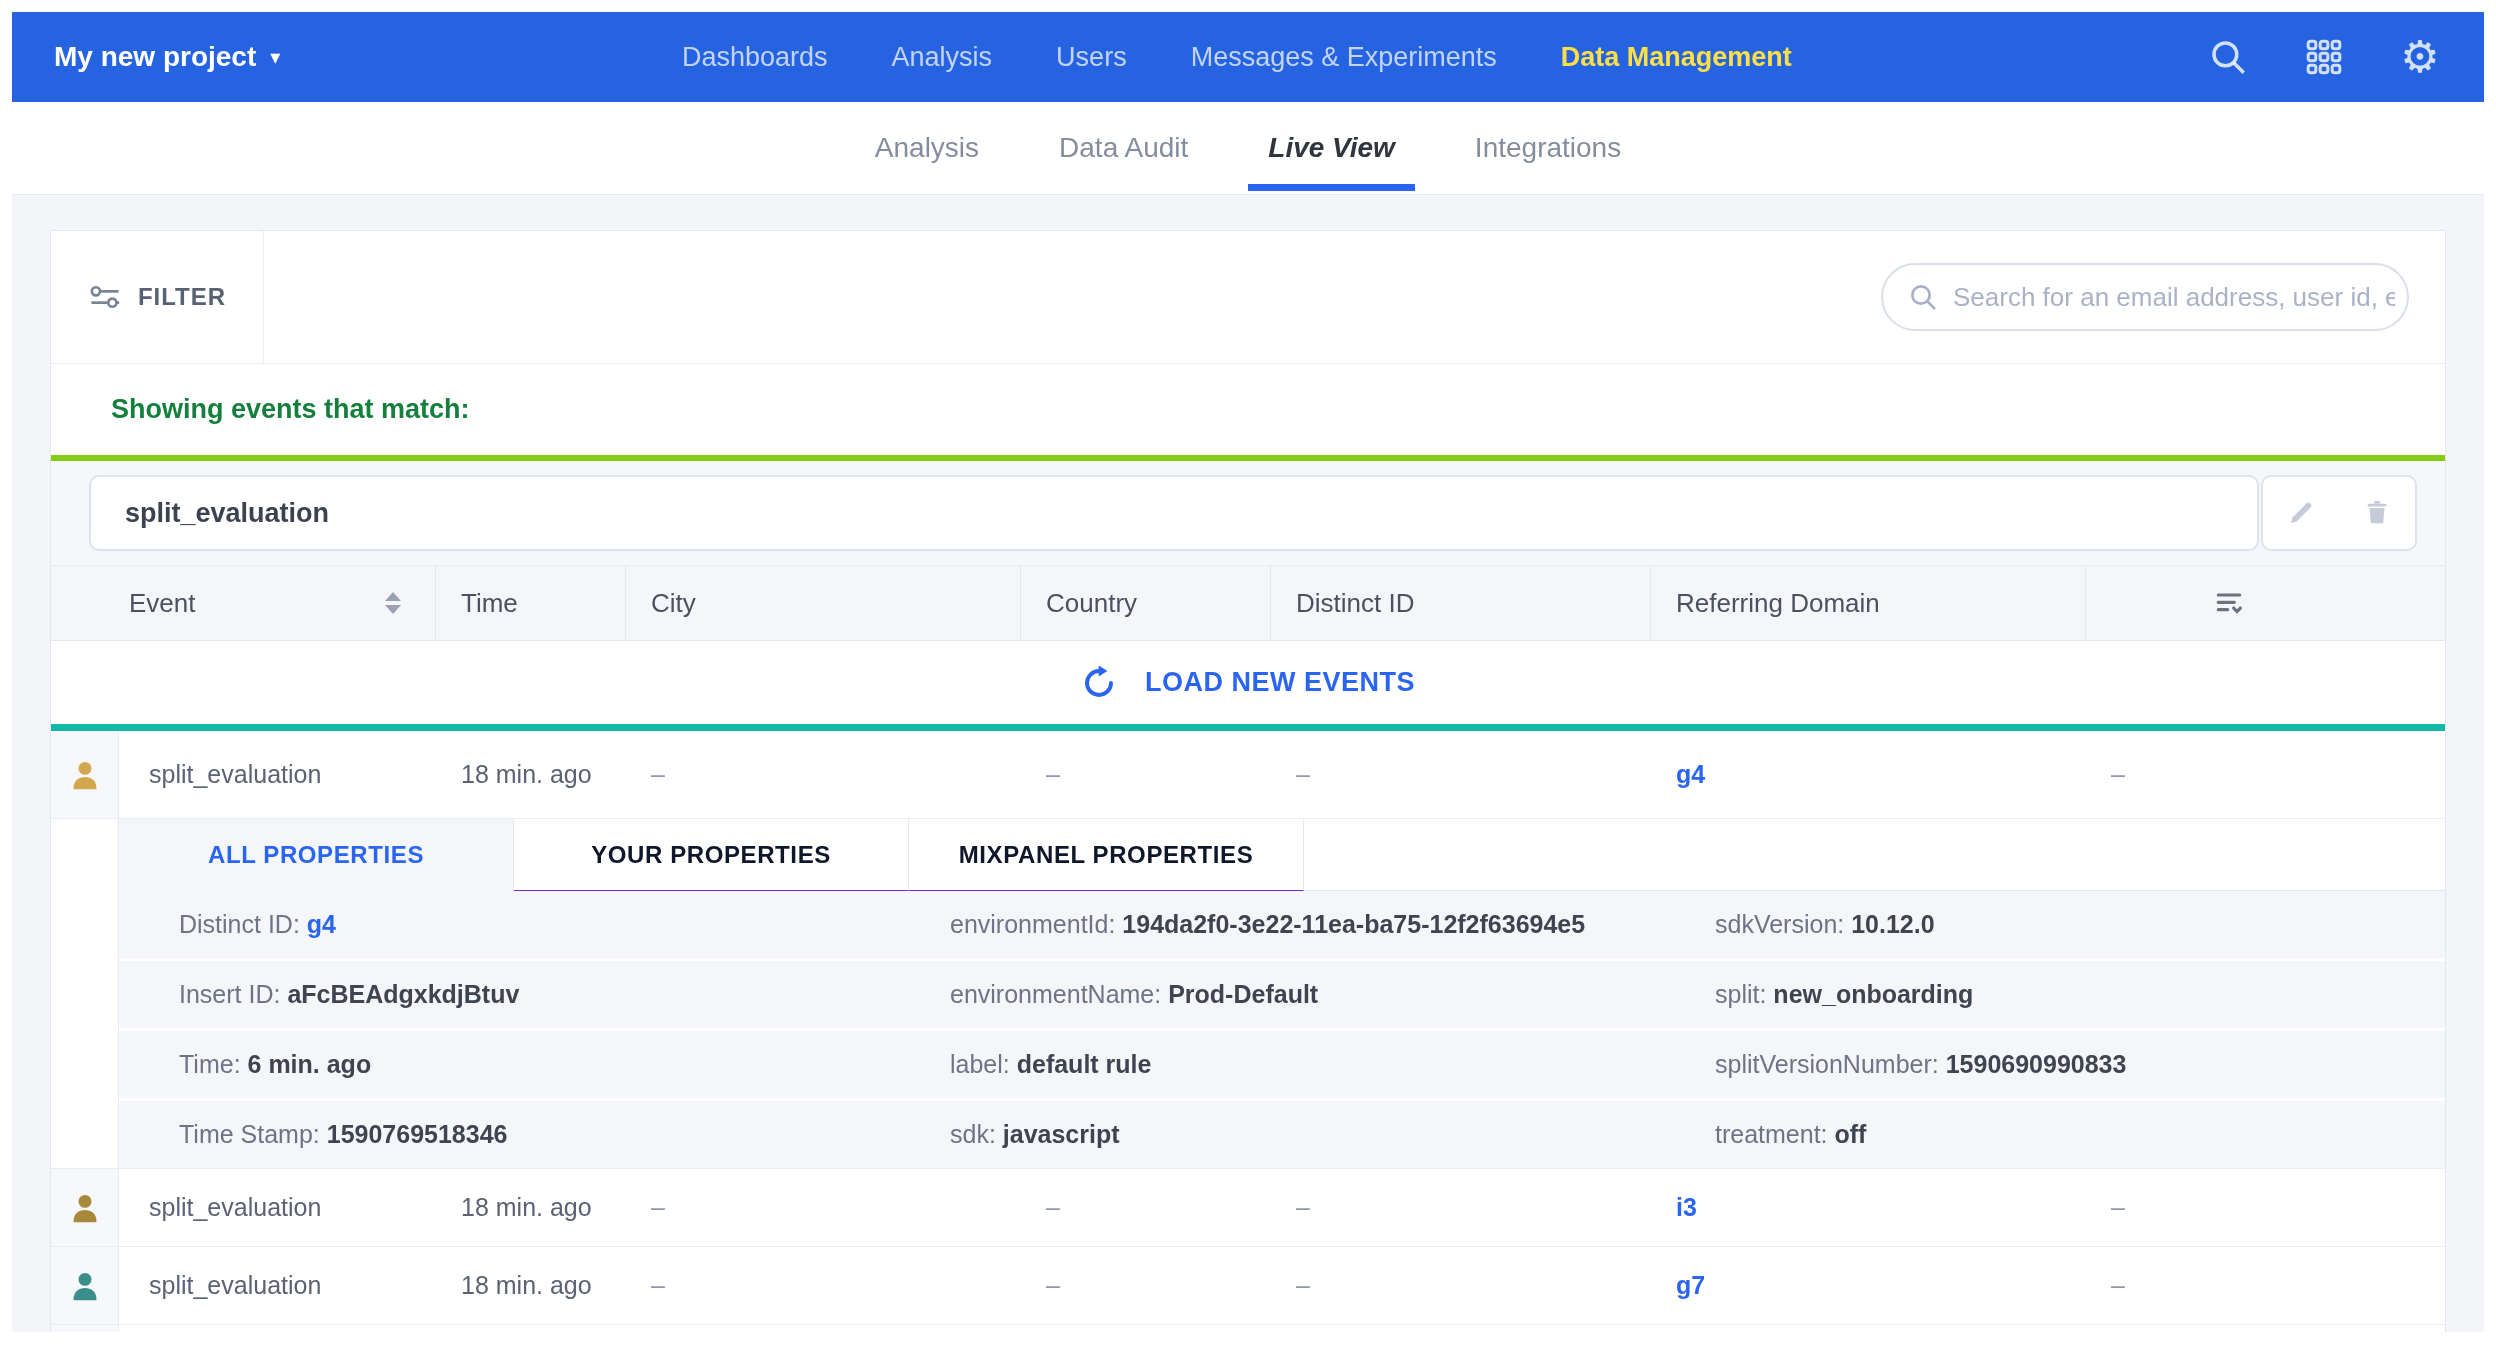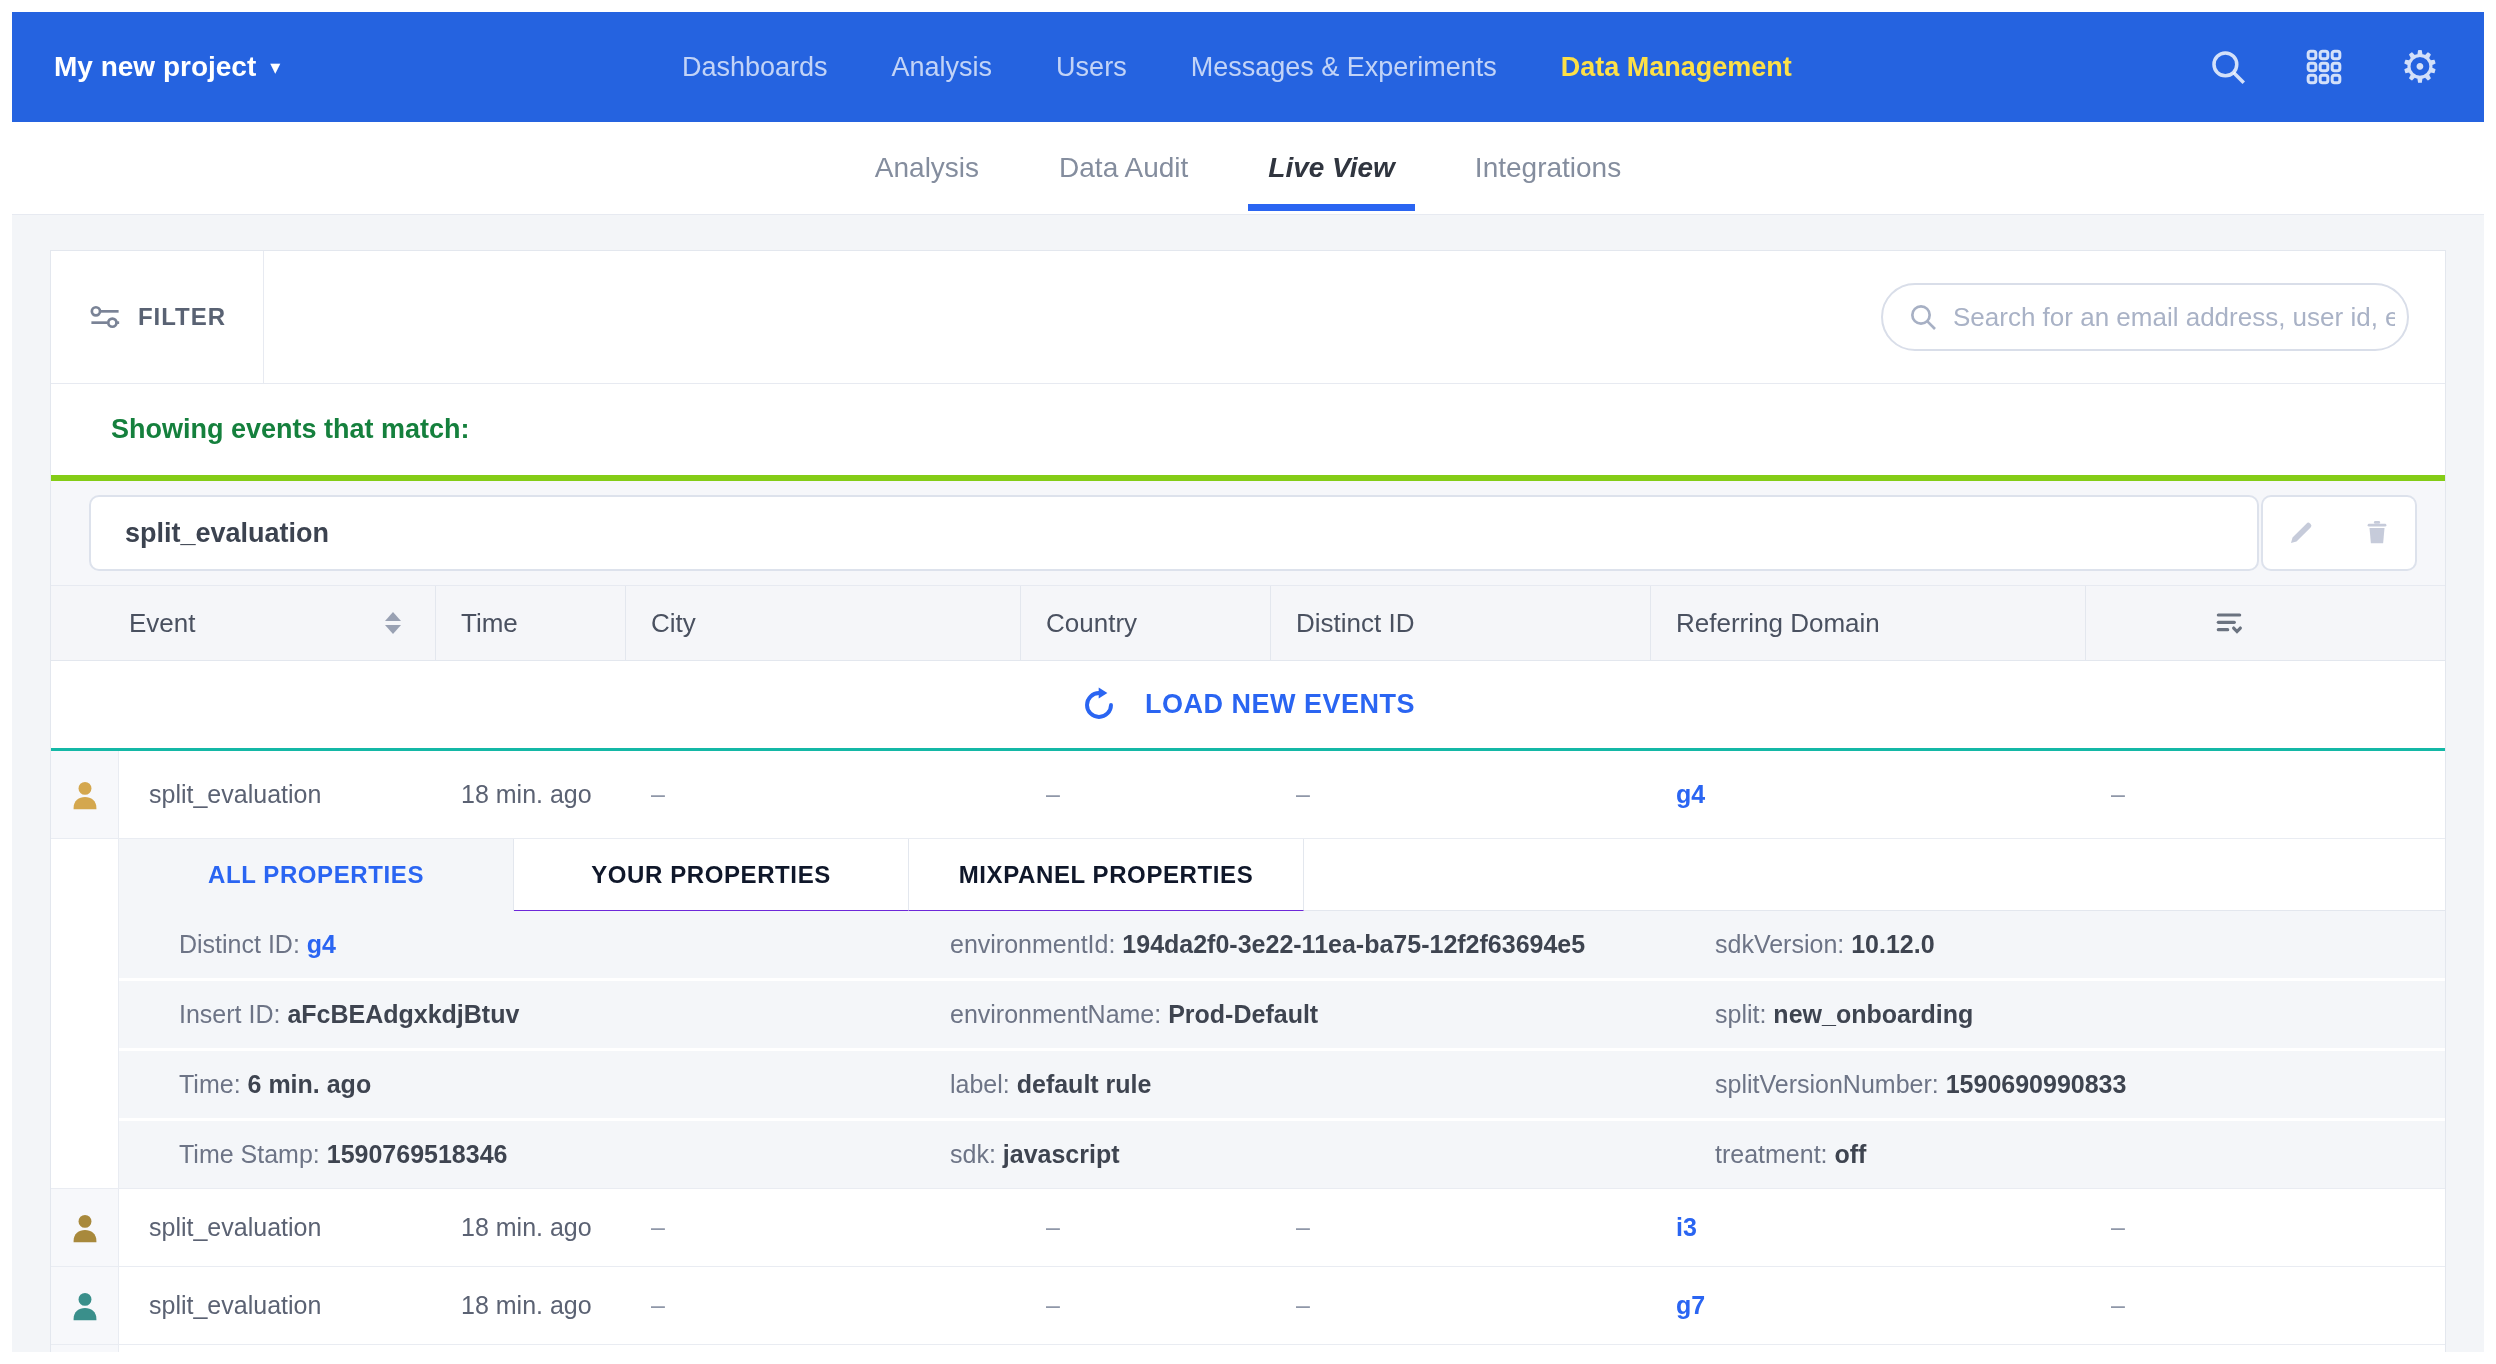--- a/index.html
+++ b/index.html
@@ -1,21 +1,21 @@
 <!DOCTYPE html>
 <html><head>
 <meta charset="utf-8">
 <style>
   * { margin:0; padding:0; box-sizing:border-box; }
   html,body { width:2496px; height:1364px; overflow:hidden; background:#ffffff;
     font-family:"Liberation Sans","DejaVu Sans",sans-serif; color:#3c4350; }
   .frame { position:absolute; inset:12px; }
 
   
-  .topbar { height:110px; background:#2563e0; display:flex; align-items:center; padding:0 42px; position:relative; }
+  .topbar { height:90px; background:#2563e0; display:flex; align-items:center; padding:0 42px; position:relative; }
   .project { display:flex; align-items:center; gap:14px; color:#fff; font-size:28px; font-weight:700; cursor:pointer; }
   .project .caret { font-size:20px; }
   .topnav { position:absolute; left:50%; top:0; height:100%; transform:translateX(-51%); display:flex; align-items:center; gap:64px; }
   .nav-item { color:rgba(255,255,255,0.72); font-size:27px; cursor:pointer; white-space:nowrap; }
   .nav-item.active { color:#fde047; font-weight:700; }
   .topbar-icons { margin-left:auto; display:flex; align-items:center; gap:52px; }
   .tb-icon { width:44px; height:44px; display:flex; align-items:center; justify-content:center; cursor:pointer; }
   .gear-glyph { font-size:44px; color:rgba(255,255,255,0.8); line-height:1; }
 
   
@@ -46,21 +46,21 @@
   
   .tgrid { display:grid; grid-template-columns:68px 317px 190px 395px 250px 380px 435px 285px 1fr; align-items:stretch; }
   .thead { height:75px; background:#f5f6f9; border-bottom:1px solid #e3e7ee; font-size:26px; color:#4a5160; font-weight:500; }
   .th { display:flex; align-items:center; padding-left:25px; border-right:1px solid #e3e7ee; }
   .th:last-child { border-right:none; justify-content:center; padding-left:0; }
   .th-event { grid-column:1 / 3; padding-left:78px; }
   .sort-icon { margin-left:auto; margin-right:34px; display:flex; flex-direction:column; align-items:center; cursor:pointer; }
   .tri-up { width:0; height:0; border-left:8px solid transparent; border-right:8px solid transparent; border-bottom:9px solid #99a1b3; margin-bottom:4px; }
   .tri-down { width:0; height:0; border-left:8px solid transparent; border-right:8px solid transparent; border-top:9px solid #99a1b3; }
 
-  .load-row { height:90px; display:flex; align-items:center; justify-content:center; gap:28px; border-bottom:3px solid #14b8a6; color:#2a65f2; font-size:27px; font-weight:700; letter-spacing:0.5px; cursor:pointer; background:#fff; }
+  .load-row { height:90px; display:flex; align-items:center; justify-content:center; gap:28px; border-bottom:7px solid #14b8a6; color:#2a65f2; font-size:27px; font-weight:700; letter-spacing:0.5px; cursor:pointer; background:#fff; }
 
   .event-row { font-size:25px; color:#5b6273; border-bottom:1px solid #e9ecf2; background:#fff; }
   .row-h1 { height:88px; } .row-h2 { height:78px; }
   .gutter { background:#f7f8fb; border-right:1px solid #e9ecf2; display:flex; align-items:center; justify-content:center; }
   .cell { display:flex; align-items:center; padding-left:25px; }
   .cell.event-name { padding-left:30px; }
   .dash { color:#8f97a8; }
   .id-link { color:#2a65f2; font-weight:600; cursor:pointer; }
 
   

